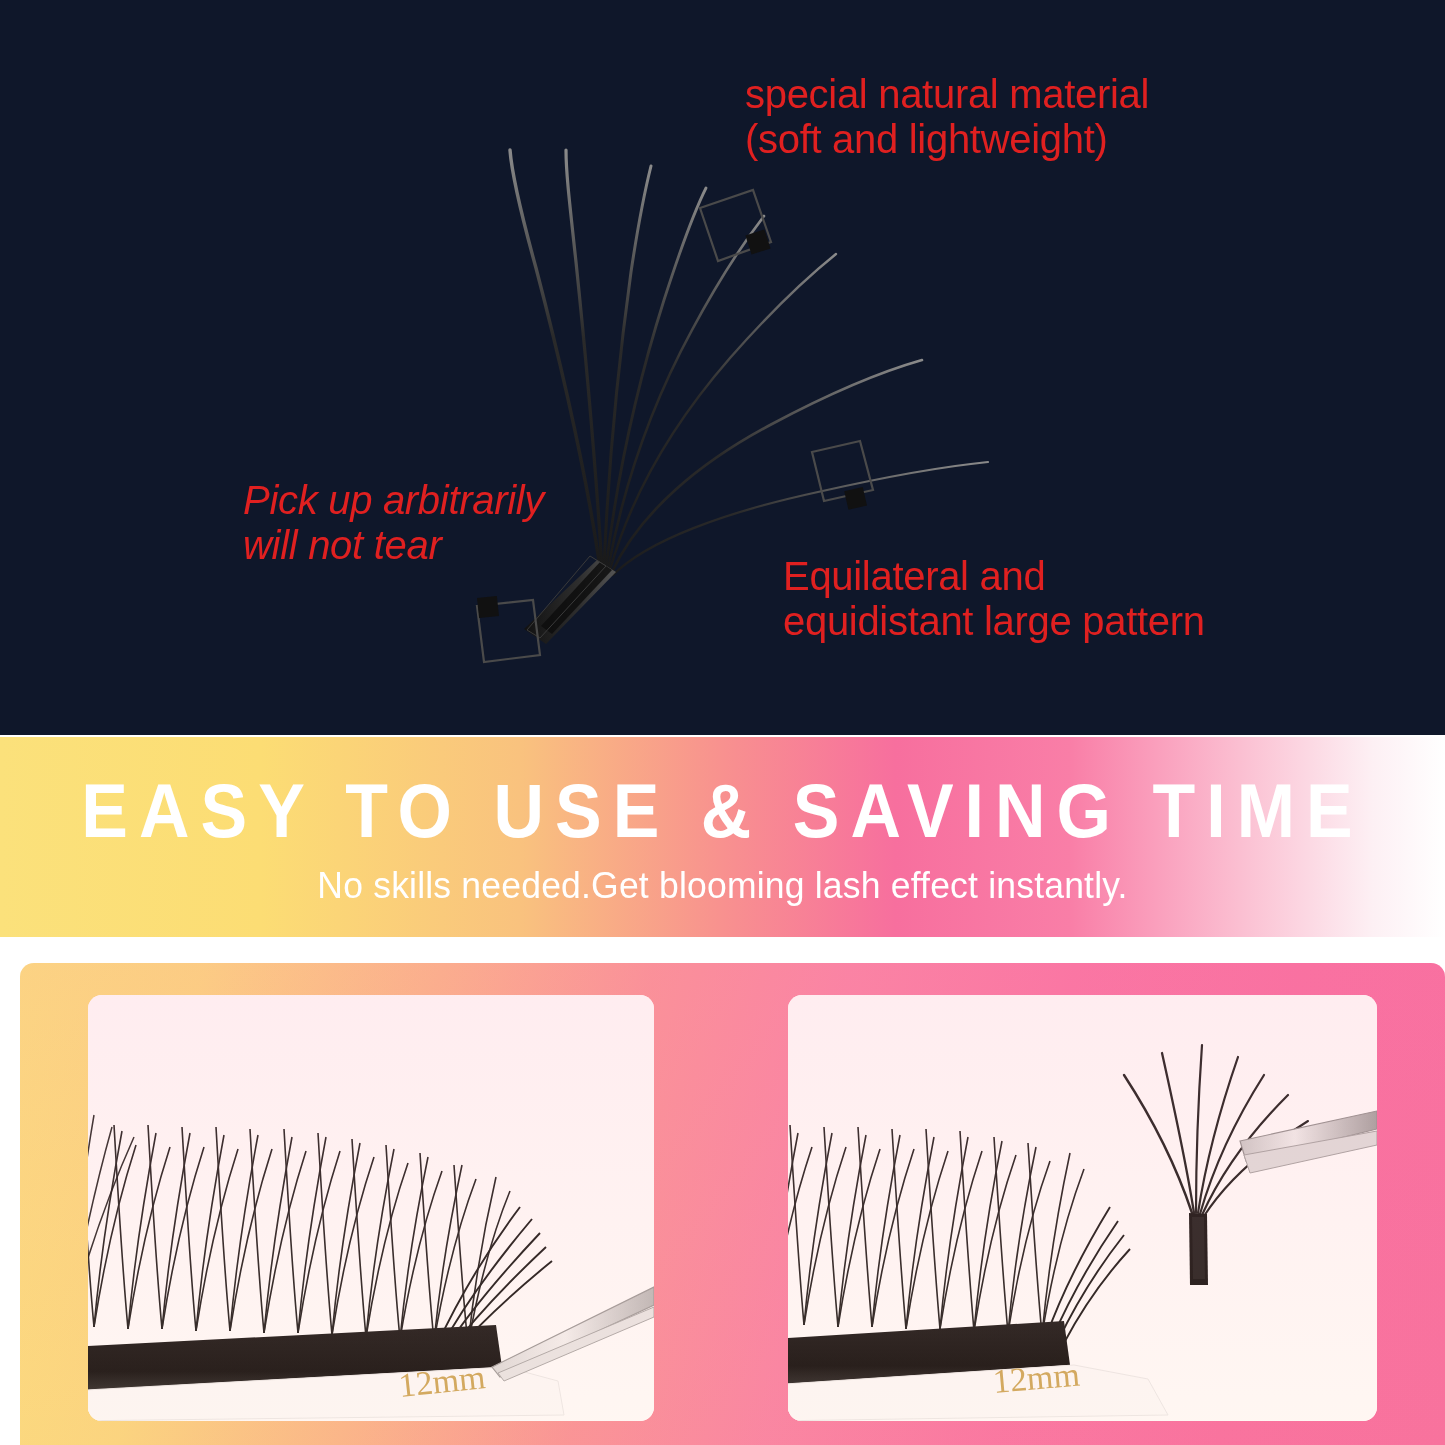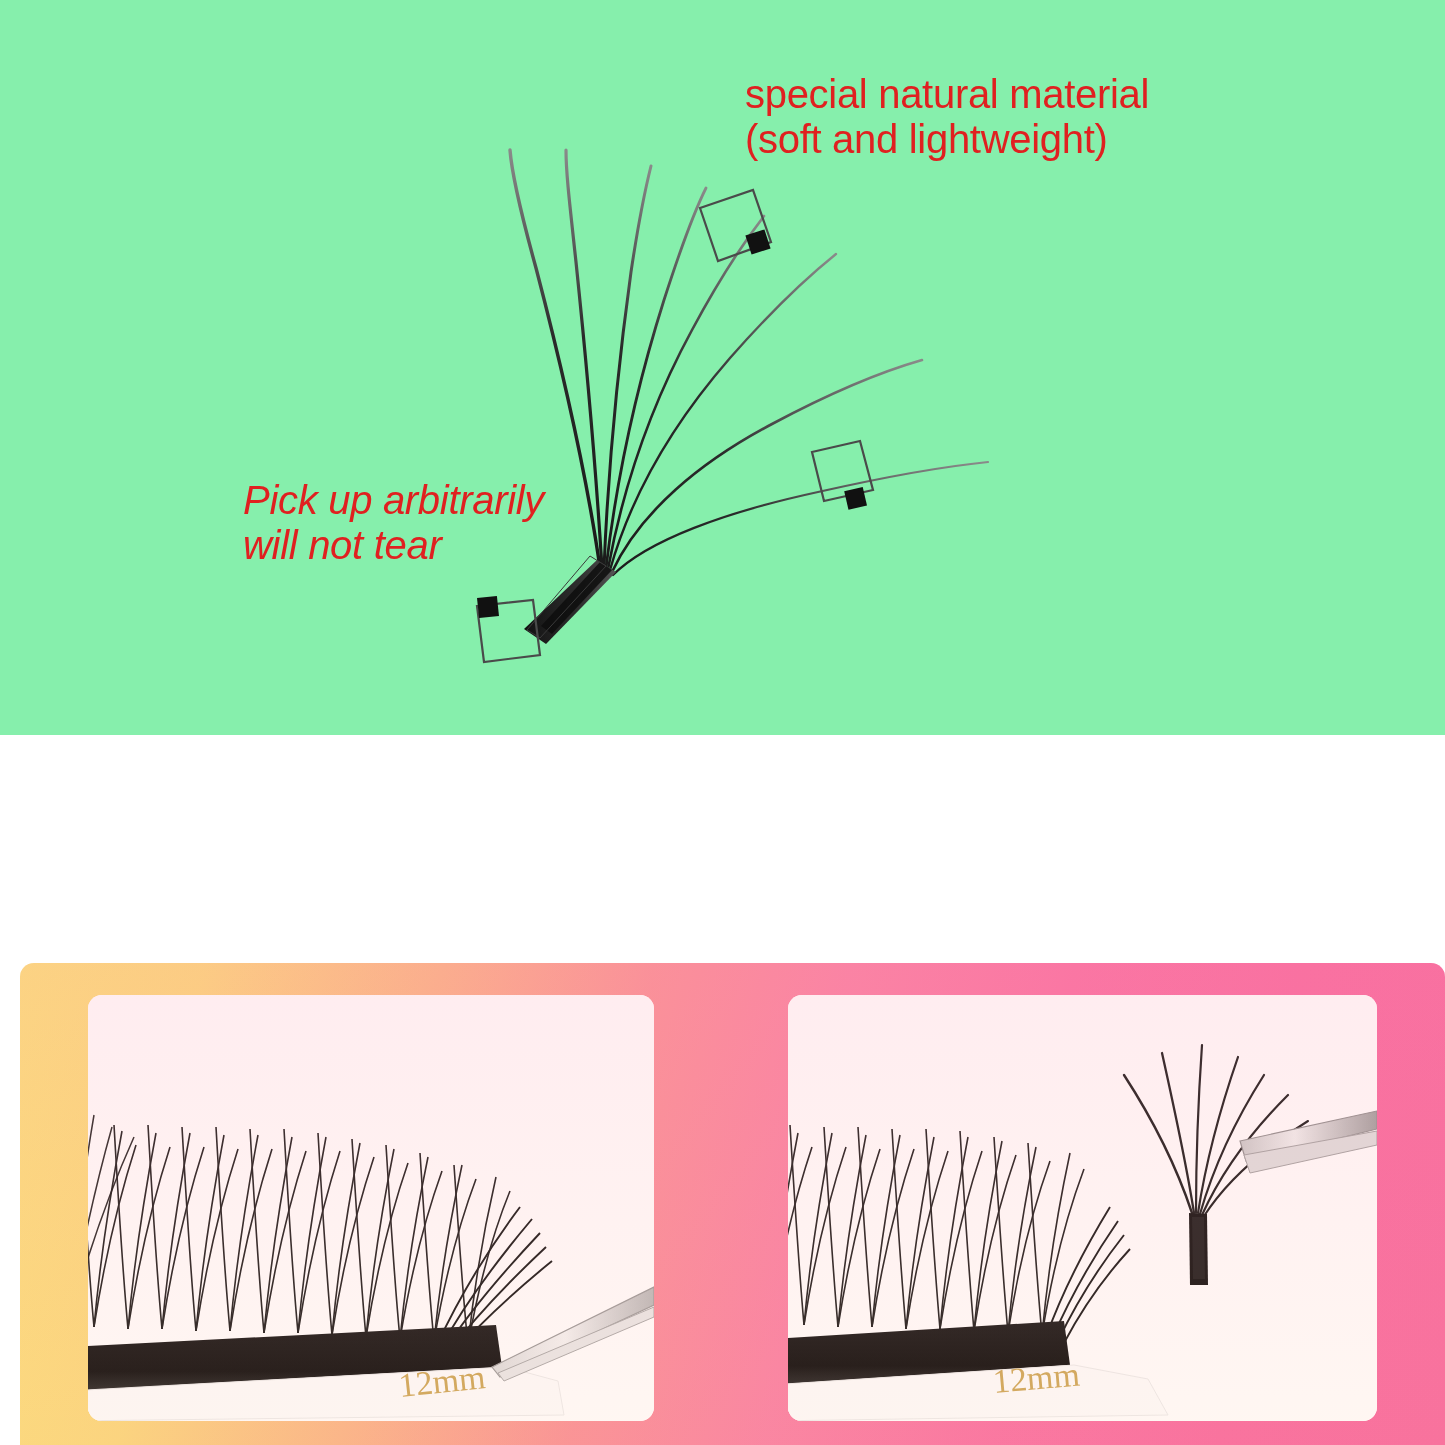--- a/index.html
+++ b/index.html
@@ -8,21 +8,21 @@
     font-family:"Liberation Sans", sans-serif;
     background:#ffffff;
     overflow:hidden;
     position:relative;
   }
   #page { position:relative; width:1445px; height:1445px; background:#fff; }
 
   
   .top-section {
     position:absolute; left:0; top:0; width:1445px; height:735px;
-    background:#86efac;
+    background:#0f172a;
   }
   .lash-art { position:absolute; left:0; top:0; width:1445px; height:735px; }
 
   .callout {
     position:absolute;
     color:#e02020;
     font-size:40px;
     line-height:1.12;
     font-family:"Liberation Sans", sans-serif;
     white-space:pre-line;
@@ -157,22 +157,28 @@
         <rect x="478" y="597" width="20" height="20" fill="#111111" transform="rotate(-6 488 607)"></rect>
       </g>
     </svg>
 
     <div class="callout callout-material">special natural material
 (soft and lightweight)</div>
 
     <div class="callout callout-pick">Pick up arbitrarily
 will not tear</div>
 
+    <div class="callout callout-equi">Equilateral and
+equidistant large pattern</div>
   </div>
 
+  <div class="banner">
+    <div class="banner-title">EASY TO USE &amp; SAVING TIME</div>
+    <div class="banner-sub">No skills needed.Get blooming lash effect instantly.</div>
+  </div>
 
   <div class="photo-panel">
 
     <div class="photo-card left">
       <svg viewBox="0 0 566 426">
         <defs>
           <linearGradient id="trayL" x1="0" y1="0" x2="0" y2="1">
             <stop offset="0%" stop-color="#141414"></stop>
             <stop offset="70%" stop-color="#0a0a0a"></stop>
             <stop offset="100%" stop-color="#262626"></stop>

